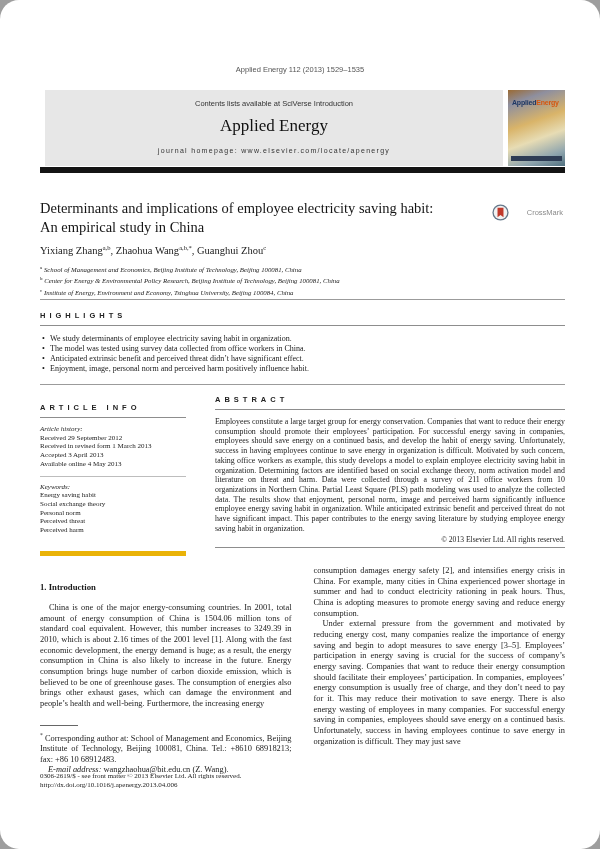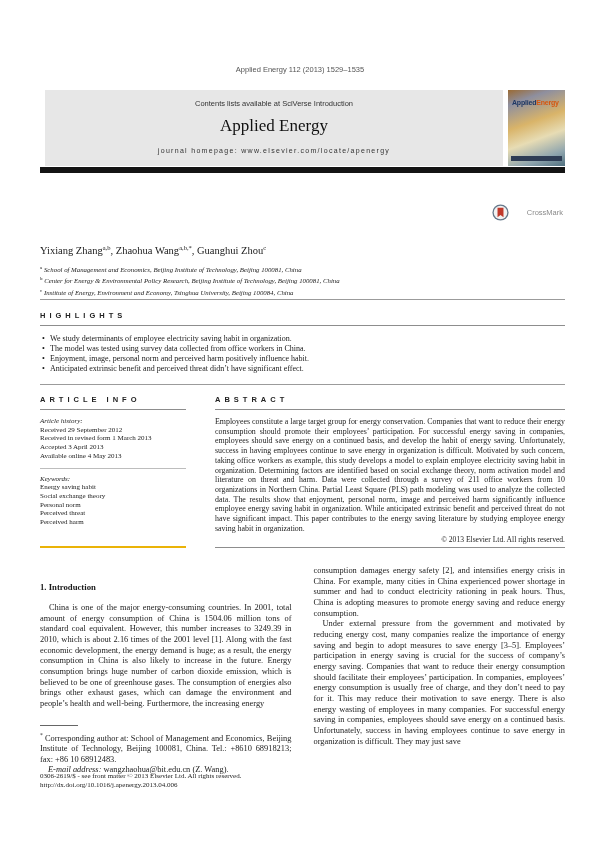--- a/index.html
+++ b/index.html
@@ -1,17 +1,17 @@
 <!DOCTYPE html>
 <html><head>
 <meta charset="utf-8">
 <style>
   html,body{margin:0;padding:0;background:#9e9e9e;}
   .page{position:relative;width:600px;height:849px;background:#ffffff;margin:0 auto;
-        font-family:"Liberation Serif",serif;color:#1a1a1a;overflow:hidden;}
+        font-family:"Liberation Serif",serif;color:#1a1a1a;overflow:hidden;border-radius:19px;}
 
   
   .journal-ref{position:absolute;top:65px;left:0;right:0;text-align:center;
                font-family:"Liberation Sans",sans-serif;font-size:7.5px;color:#555;}
 
   
   .header{position:absolute;top:90px;left:40px;width:525px;height:76px;display:flex;}
   .elsevier-logo{width:78px;position:relative;}
   .elsevier-logo svg{display:block;margin:0 auto;}
   .elsevier-word{position:absolute;bottom:0;left:0;right:0;text-align:center;
@@ -50,21 +50,21 @@
   .highlights{position:absolute;top:311px;left:40px;width:525px;}
   .mini-heading{font-family:"Liberation Sans",sans-serif;font-weight:bold;font-size:7.5px;
                 letter-spacing:4px;color:#222;}
   .highlights .subrule{border-top:1px solid #8d8d8d;margin-top:5px;}
   .highlights ul{margin:8px 0 8px 2px;padding:0;list-style:none;font-size:8px;line-height:9.9px;}
   .highlights li{padding-left:8px;position:relative;}
   .highlights li::before{content:"\2022";position:absolute;left:0;}
 
   
   .info-abstract{position:absolute;top:395px;left:40px;width:525px;display:flex;}
-  .info-col{width:146px;margin-right:29px;height:153px;border-bottom:2px solid #eab308;box-sizing:border-box;}
+  .info-col{width:146px;margin-right:29px;height:153px;border-bottom:5px solid #eab308;box-sizing:border-box;margin-top:8px;}
   .abs-col{flex:1;height:153px;border-bottom:1px solid #8d8d8d;box-sizing:border-box;}
   .col-head-rule{border-top:1px solid #8d8d8d;margin-top:5px;margin-bottom:7px;}
   .info-block{font-size:7px;line-height:8.7px;color:#222;}
   .info-label{font-style:italic;}
   .info-sep{border-top:1px solid #bdbdbd;margin:7px 0 6px;width:100%;}
   .abstract-text{font-size:7.9px;line-height:9.7px;text-align:justify;color:#1c1c1c;margin:0;}
   .copyright{font-size:7.6px;text-align:right;margin-top:2px;color:#1c1c1c;}
 
   
   .body-cols{position:absolute;top:566px;left:40px;width:525px;display:flex;gap:22px;}
@@ -99,20 +99,21 @@
 
     <div class="cover">
       <div class="cover-title"><span class="c1">Applied</span><span class="c2">Energy</span></div>
       <div class="cover-strip"></div>
     </div>
   </div>
 
   <div class="black-bar"></div>
 
   <div class="title-row">
+    <h1 class="article-title"><span>Determinants and implications of employee electricity saving habit:</span><br><span>An empirical study in China</span></h1>
     <div class="crossmark">
       <svg width="17" height="17" viewBox="0 0 20 20">
         <circle cx="10" cy="10" r="9.5" fill="#64788a"></circle>
         <circle cx="10" cy="10" r="8" fill="#f2f2f2"></circle>
         <path d="M6.5 4.5 h7 v11 l-3.5 -2.6 l-3.5 2.6 z" fill="#c0392b"></path>
       </svg>
       <span class="crossmark-label">CrossMark</span>
     </div>
   </div>
 
@@ -127,22 +128,22 @@
   </div>
 
   <div class="rule" style="top:299px;"></div>
 
   <div class="highlights">
     <div class="mini-heading">HIGHLIGHTS</div>
     <div class="subrule"></div>
     <ul>
       <li>We study determinants of employee electricity saving habit in organization.</li>
       <li>The model was tested using survey data collected from office workers in China.</li>
+      <li>Anticipated extrinsic benefit and perceived threat didn’t have significant effect.</li>
       <li>Enjoyment, image, personal norm and perceived harm positively influence habit.</li>
-      <li>Anticipated extrinsic benefit and perceived threat didn’t have significant effect.</li>
     </ul>
   </div>
 
   <div class="rule" style="top:384px;"></div>
 
   <div class="info-abstract">
     <div class="info-col">
       <div class="mini-heading">ARTICLE INFO</div>
       <div class="col-head-rule"></div>
       <div class="info-block">

